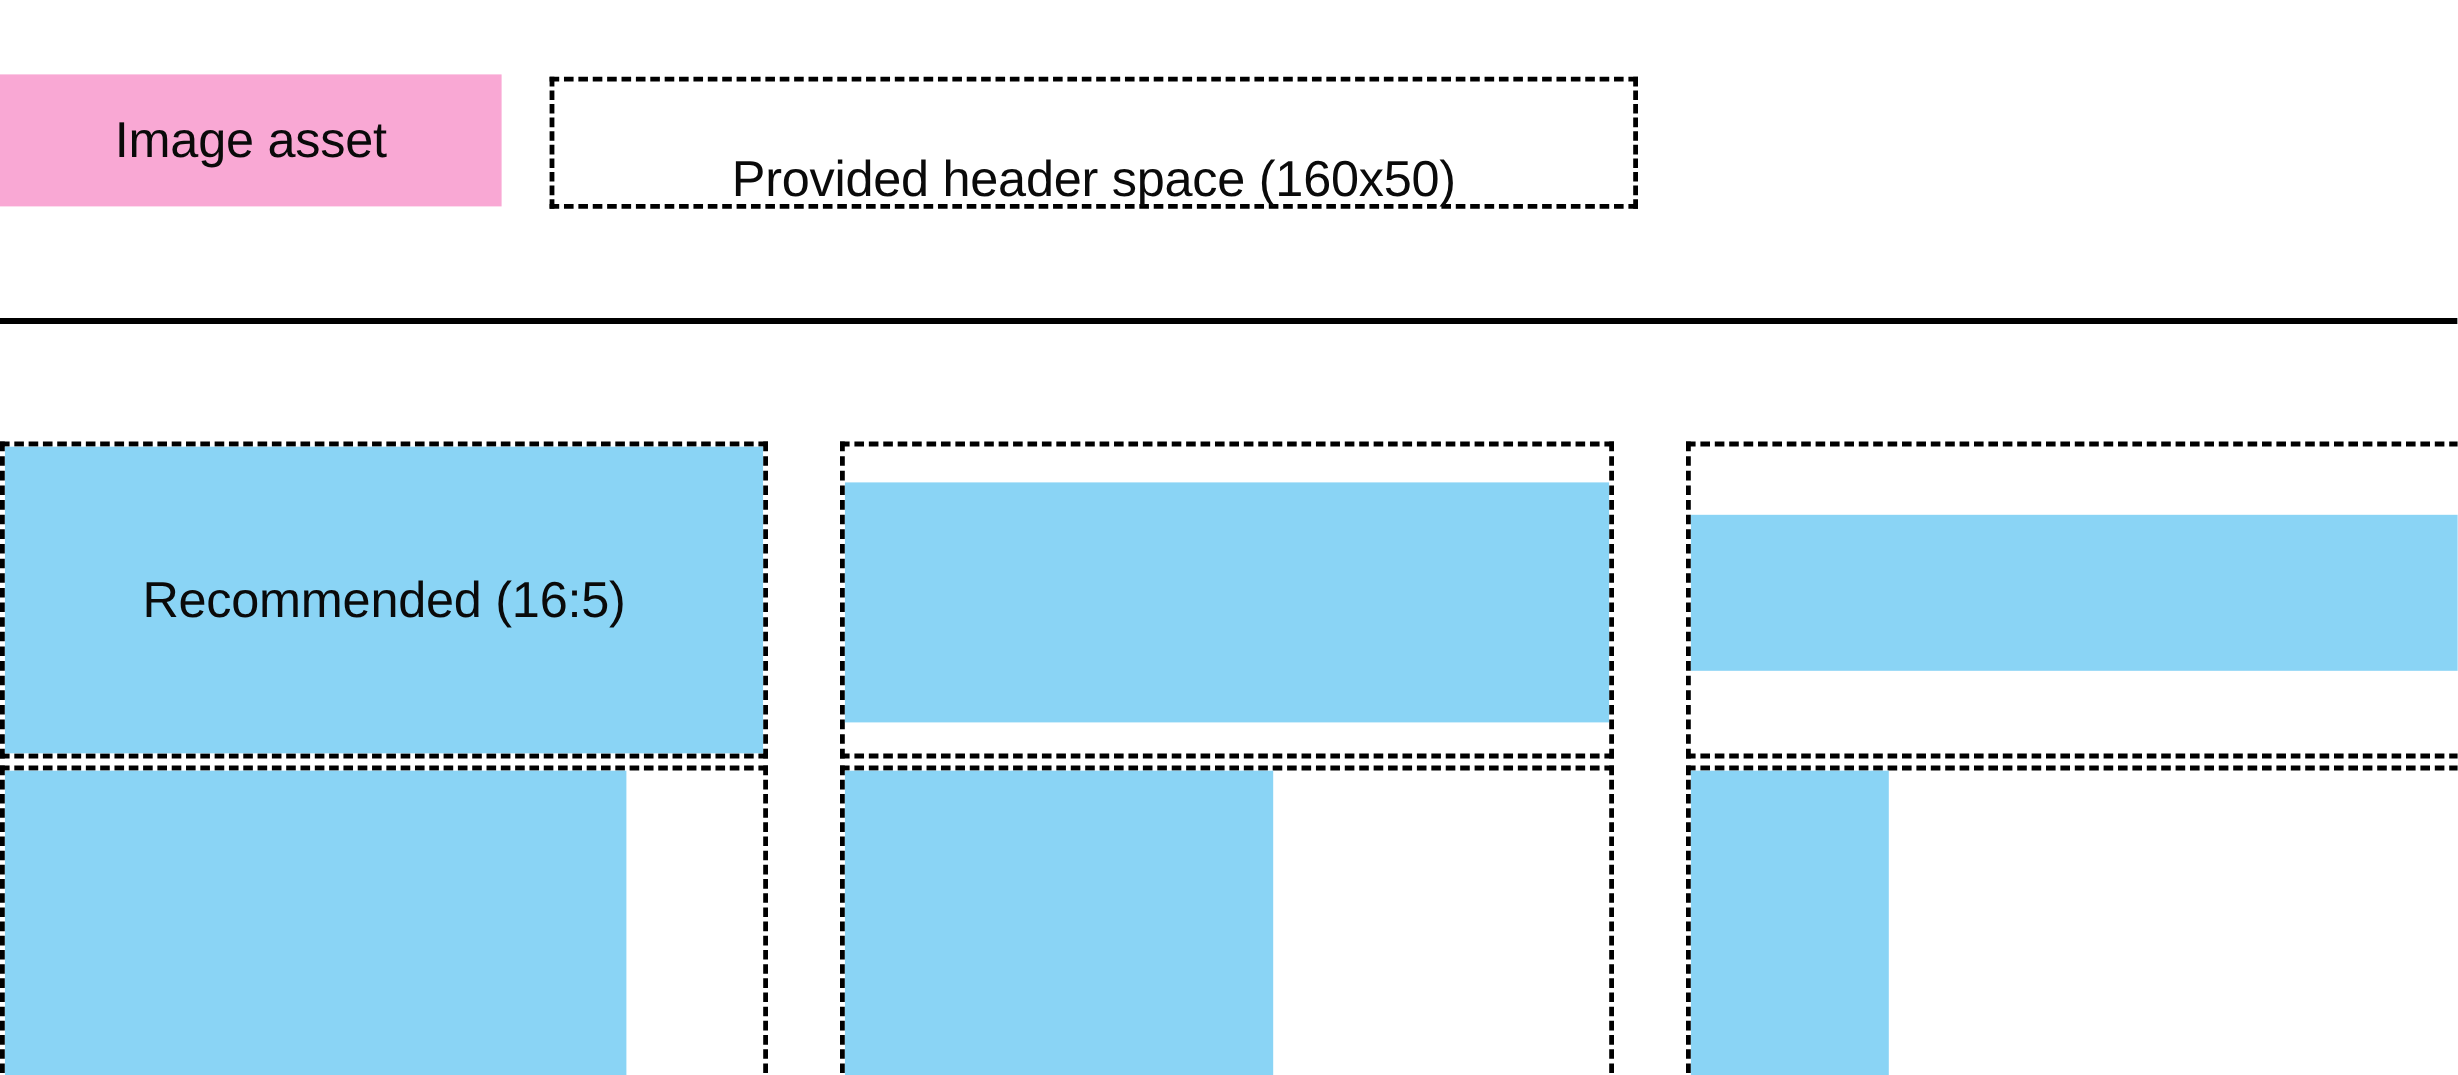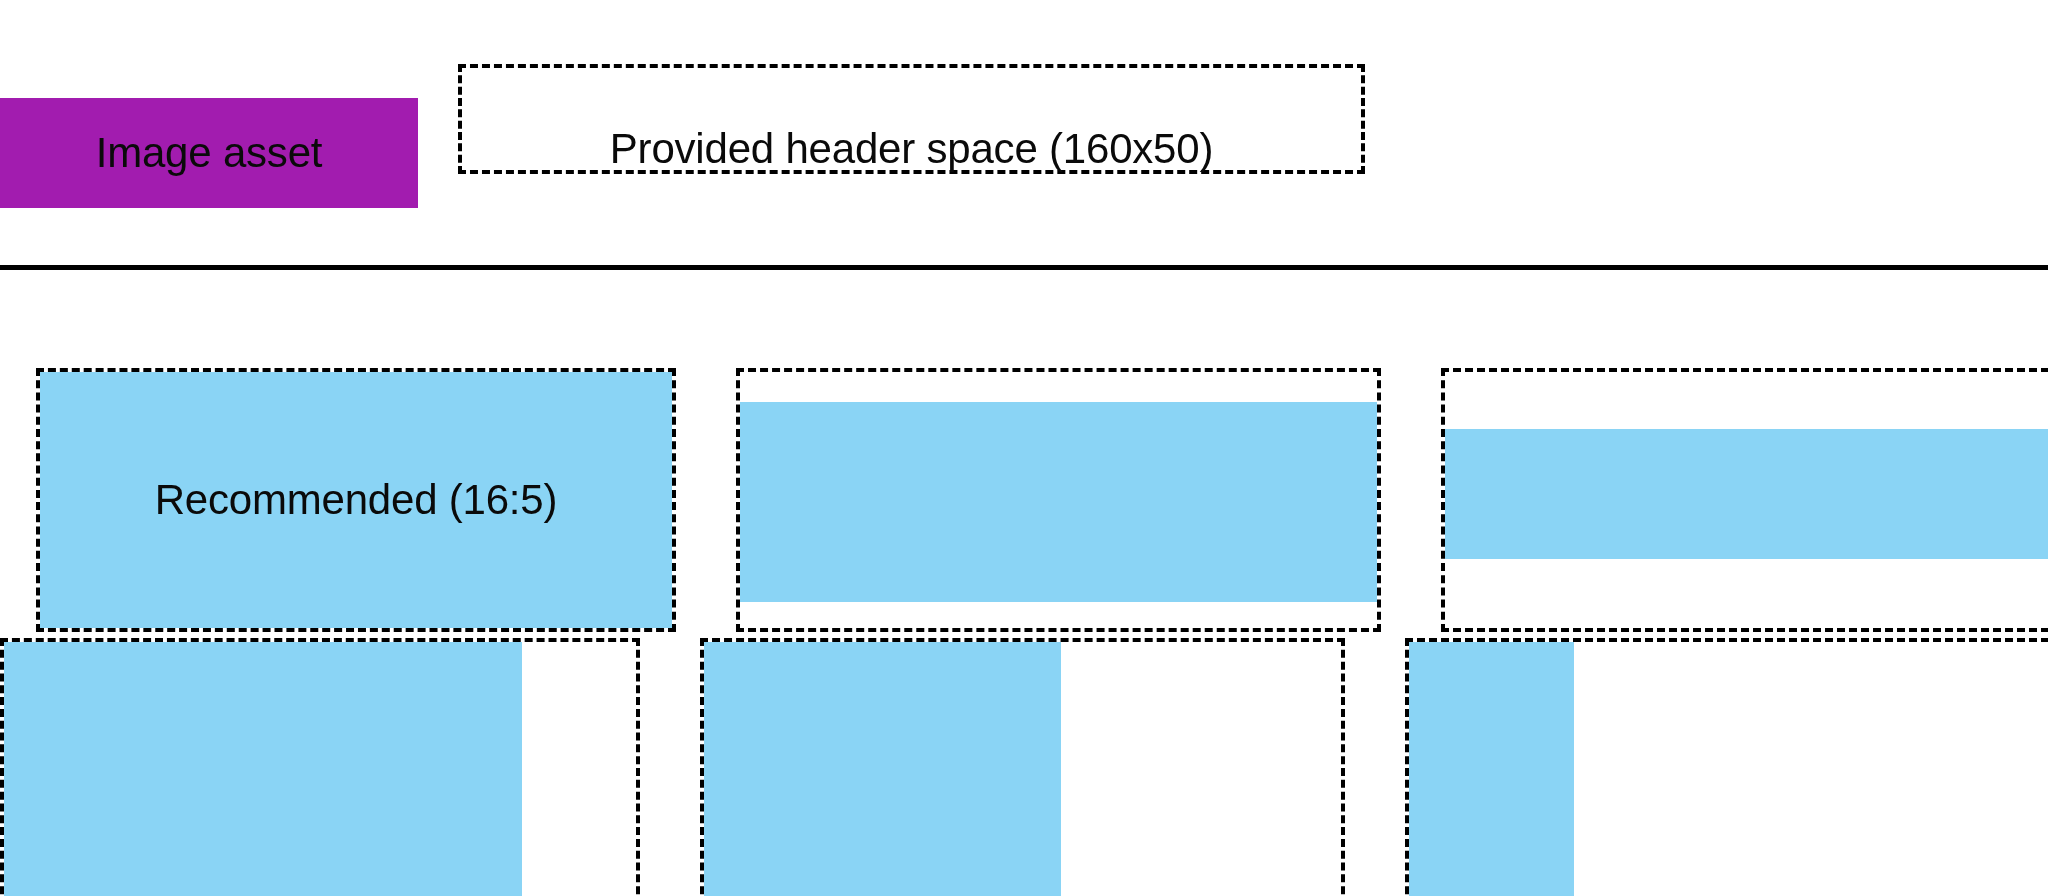--- a/index.html
+++ b/index.html
@@ -32,25 +32,24 @@
     width: 2048px;
     height: 112px;
   }
 
   .asset-chip {
     position: absolute;
     left: 0;
     top: 0;
     width: 418px;
     height: 110px;
-    background: #a21caf;
+    background: #f9a8d4;
     display: flex;
     align-items: center;
     justify-content: center;
-    margin-top: 36px;
   }
   .asset-chip-label {
     font-size: 42px;
     line-height: 1;
     letter-spacing: -0.2px;
     color: #0a0a0a;
     white-space: nowrap;
   }
 
   .header-space-box {
@@ -106,21 +105,21 @@
     top: 0;
     box-sizing: border-box;
     border: 4px dashed #000000;
     background: #ffffff;
     overflow: hidden;
   }
   .cell.col-1 { left: 0px;    width: 640px; }
   .cell.col-2 { left: 700px;  width: 645px; }
   .cell.col-3 { left: 1405px; width: 680px; }
 
-  .row-1 .cell { height: 264px; margin-left: 36px; }
+  .row-1 .cell { height: 264px; }
   .row-2 .cell { height: 268px; }
 
   .fill {
     position: absolute;
     background: #8ad4f5;
   }
 
   
   .fill-full          { left: 0; top: 0;     right: 0; bottom: 0; }
   .fill-inset-v       { left: 0; top: 30px;  right: 0; height: 200px; }

